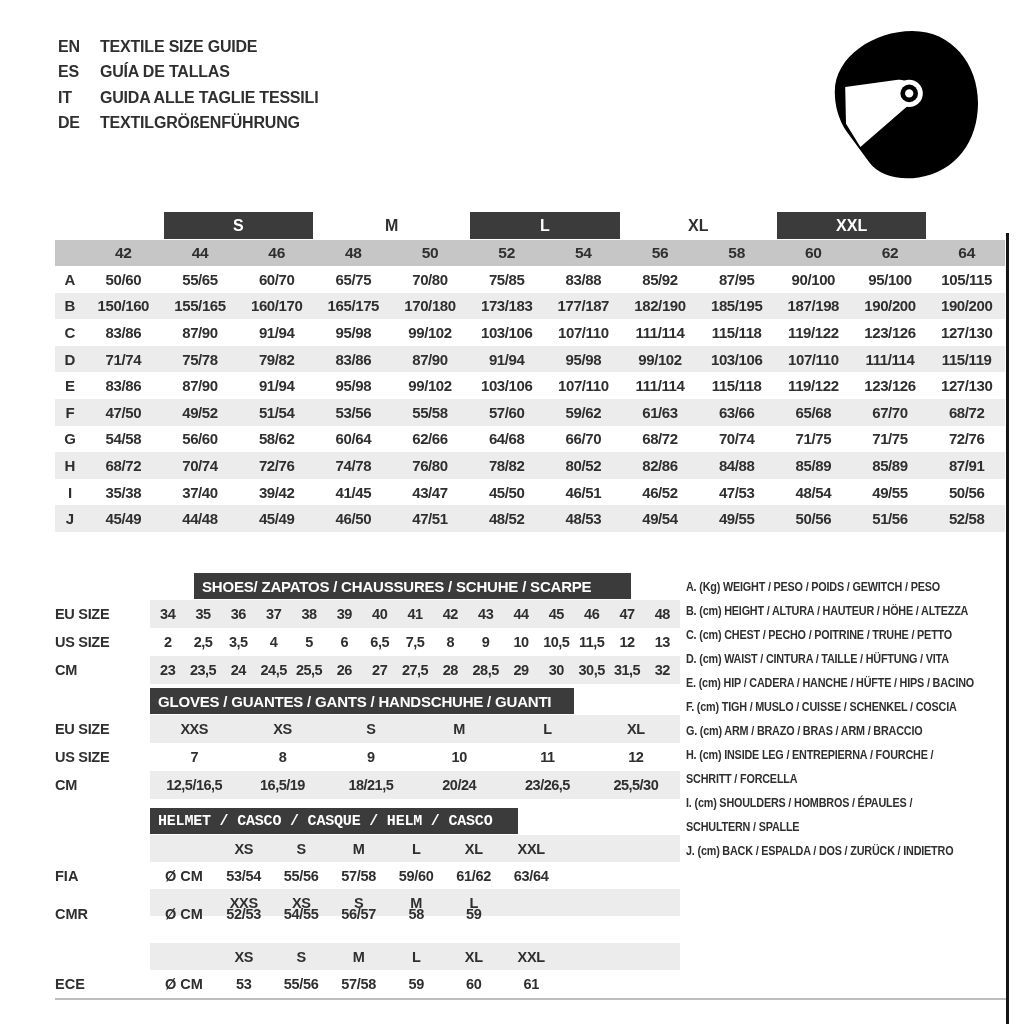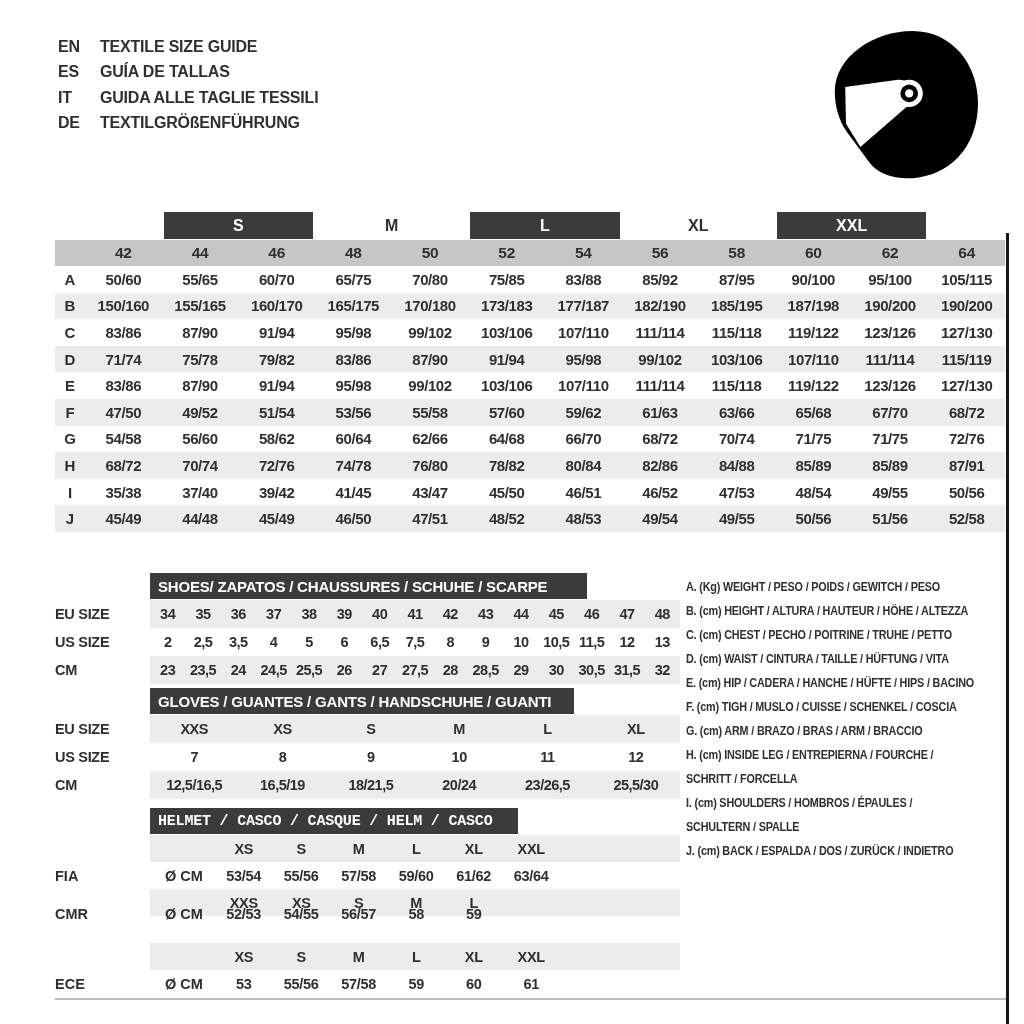--- a/index.html
+++ b/index.html
@@ -28,21 +28,21 @@
   .cell{display:flex;align-items:center;justify-content:center;font-size:15px;letter-spacing:-0.4px;}
   .row-label{display:flex;align-items:center;justify-content:center;font-size:15px;}
 
   
   .sub-table{position:absolute;left:55px;width:625px;}
   .shoes{top:573px;height:112px;}
   .gloves{top:688px;height:112px;}
   .helmets{top:808px;height:190px;}
   .bar{position:absolute;left:95px;top:0;height:26px;background:#3b3b3b;color:#fff;font-size:15px;
        display:flex;align-items:center;padding-left:8px;letter-spacing:-0.2px;box-sizing:border-box;}
-  .shoes .bar{width:437px;}
+  .shoes .bar{width:437px;margin-left:44px;}
   .gloves .bar{width:424px;}
   .helmets .bar{width:368px;font-family:Liberation Mono, monospace;}
   .sub-row{position:absolute;left:0;width:625px;height:28px;}
   .sub-label{position:absolute;left:0;top:0;width:90px;height:28px;display:flex;align-items:center;font-size:14.5px;letter-spacing:-0.3px;}
   .band{position:absolute;left:95px;top:0;width:530px;height:28px;display:grid;}
   .band.gray{background:#ececec;}
   .band.c15{grid-template-columns:repeat(15,1fr);}
   .band.c6{grid-template-columns:repeat(6,1fr);}
   .bcell{display:flex;align-items:center;justify-content:center;font-size:14.5px;letter-spacing:-0.5px;}
 
@@ -225,21 +225,21 @@
           <div class="cell">72/76</div>
         </div>
         <div class="mt-grid data-row alt">
           <div class="row-label">H</div>
           <div class="cell">68/72</div>
           <div class="cell">70/74</div>
           <div class="cell">72/76</div>
           <div class="cell">74/78</div>
           <div class="cell">76/80</div>
           <div class="cell">78/82</div>
-          <div class="cell">80/84</div>
+          <div class="cell">80/52</div>
           <div class="cell">82/86</div>
           <div class="cell">84/88</div>
           <div class="cell">85/89</div>
           <div class="cell">85/89</div>
           <div class="cell">87/91</div>
         </div>
         <div class="mt-grid data-row">
           <div class="row-label">I</div>
           <div class="cell">35/38</div>
           <div class="cell">37/40</div>

